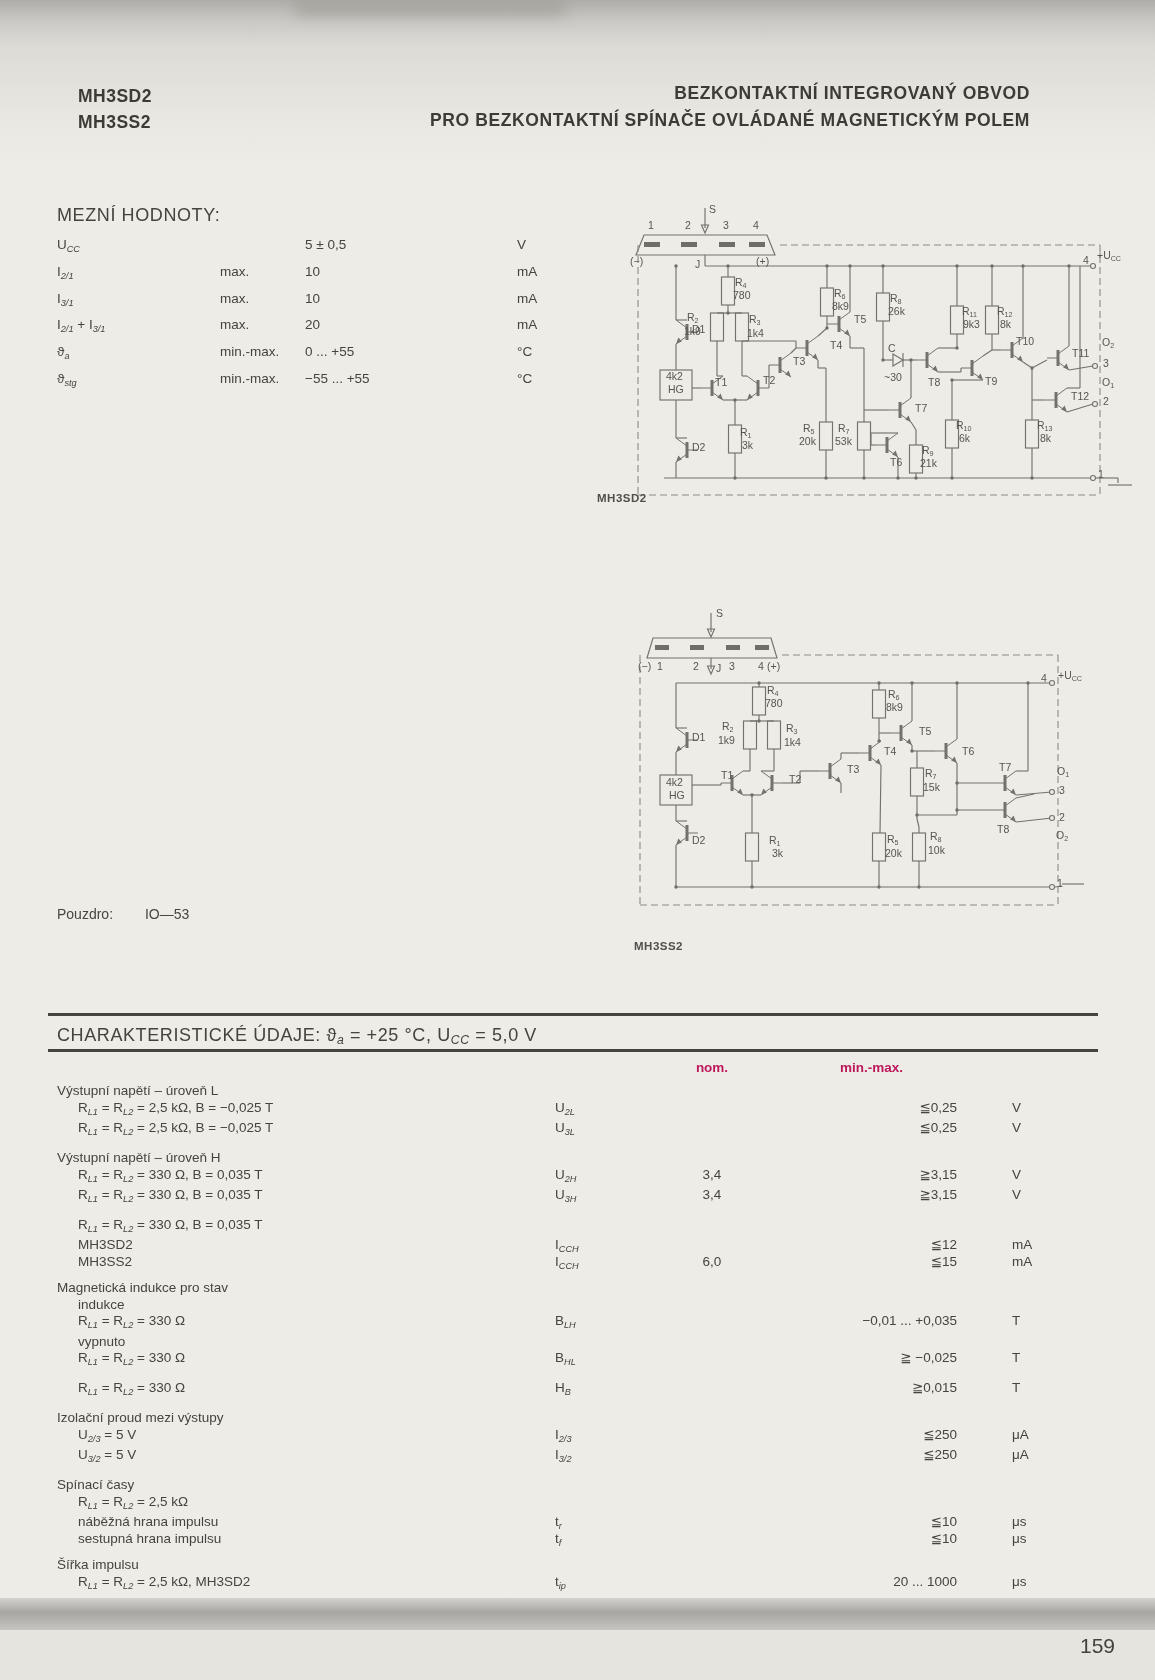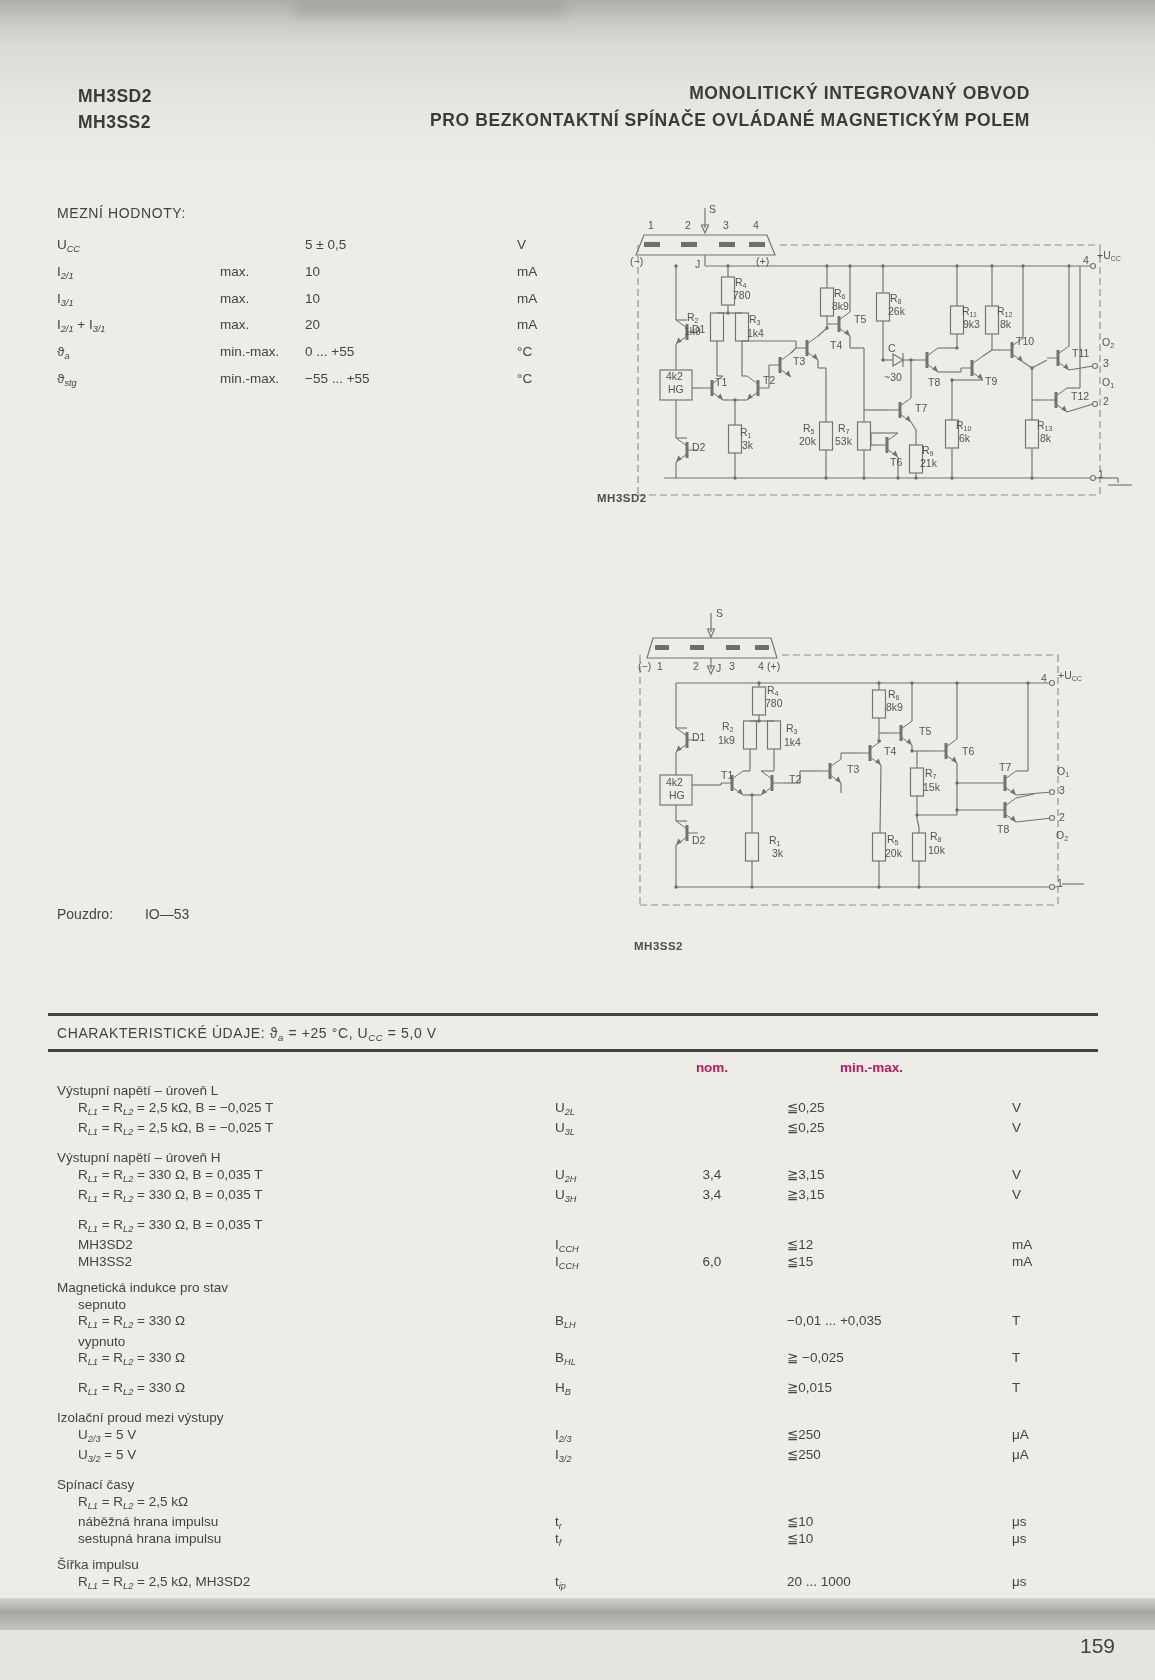--- a/index.html
+++ b/index.html
@@ -13,21 +13,21 @@
   .band-smudge{position:absolute;left:295px;top:0;width:270px;height:16px;background:#98978f;
     filter:blur(7px);opacity:.55;}
   .band-header{position:absolute;left:0;top:46px;width:1155px;height:120px;
     background:linear-gradient(180deg,#dcdbd6 0%,#e9e8e3 65%,#edece7 100%);}
   .band-bottom{position:absolute;left:0;top:1598px;width:1155px;height:32px;
     background:linear-gradient(180deg,#d3d2ce 0%,#a7a6a2 45%,#c6c5c1 100%);}
   .band-foot{position:absolute;left:0;top:1630px;width:1155px;height:50px;background:#e5e4df;}
   .lbl{position:absolute;white-space:nowrap;}
   .h-part{font-size:17.5px;font-weight:bold;letter-spacing:.5px;color:#3c3b36;}
   .h-title{font-size:17.5px;font-weight:bold;letter-spacing:.6px;color:#3c3b36;text-align:right;}
-  .sec-title{font-size:14px;letter-spacing:.6px;color:#44433d;text-align:right;}
+  .sec-title{font-size:18px;letter-spacing:.6px;color:#44433d;text-align:right;}
   .body-text{font-size:13.5px;color:#47463f;text-align:center;}
   sub{font-size:.68em;vertical-align:-.28em;font-style:italic;}
   
   .limits{position:absolute;left:57px;top:237px;width:530px;font-size:13.5px;color:#45443e;}
   .lim-row{position:relative;height:26.8px;}
   .c-param{position:absolute;left:0;}
   .c-cond{position:absolute;left:163px;}
   .c-val{position:absolute;left:248px;width:160px;text-align:left;}
   .c-unit{position:absolute;left:460px;}
   
@@ -47,37 +47,37 @@
   
   .rule{position:absolute;left:48px;width:1050px;height:3px;background:#45443f;}
   .char-head{position:absolute;font-size:13.5px;font-weight:bold;color:#be185d;}
   .chars{position:absolute;left:57px;top:1083px;width:1014px;font-size:13.5px;
     line-height:16.6px;color:#45443e;}
   .char-group + .char-group{margin-top:10px;}
   .char-gtitle{padding-left:0;}
   .char-row{position:relative;padding-left:21px;}
   .char-sym{position:absolute;left:498px;}
   .char-nom{position:absolute;left:600px;width:110px;text-align:center;}
-  .char-minmax{position:absolute;left:730px;width:170px;text-align:left;}
+  .char-minmax{position:absolute;left:730px;width:170px;text-align:right;}
   .char-unit{position:absolute;left:955px;}
   .pagenum{position:absolute;left:1080px;top:1634px;font-size:21px;color:#43423d;}
 </style>
 </head>
 <body>
 
 <div class="page">
   <div class="band-top"></div>
   <div class="band-smudge"></div>
   <div class="band-header"></div>
   <div class="band-bottom"></div>
   <div class="band-foot"></div>
 
   <div class="lbl h-part" style="left:78px;top:86px;">MH3SD2</div>
   <div class="lbl h-part" style="left:78px;top:112px;">MH3SS2</div>
-  <div class="lbl h-title" style="right:125px;top:83px;">MONOLITICKÝ INTEGROVANÝ OBVOD</div>
+  <div class="lbl h-title" style="right:125px;top:83px;">BEZKONTAKTNÍ INTEGROVANÝ OBVOD</div>
   <div class="lbl h-title" style="right:125px;top:110px;">PRO BEZKONTAKTNÍ SPÍNAČE OVLÁDANÉ MAGNETICKÝM POLEM</div>
 
   <div class="lbl sec-title" style="left:57px;top:205px;">MEZNÍ HODNOTY:</div>
   <div class="limits">
     <div>
         <div class="lim-row">
           <span class="c-param">U<sub>CC</sub></span>
           <span class="c-cond"></span>
           <span class="c-val">5 ± 0,5</span>
           <span class="c-unit">V</span>
@@ -526,21 +526,21 @@
           <div class="char-row"><span>R<sub>L1</sub> = R<sub>L2</sub> = 330 Ω, B = 0,035 T</span><span class="char-sym">U<sub>2H</sub></span><span class="char-nom">3,4</span><span class="char-minmax">≧3,15</span><span class="char-unit">V</span></div>
           <div class="char-row"><span>R<sub>L1</sub> = R<sub>L2</sub> = 330 Ω, B = 0,035 T</span><span class="char-sym">U<sub>3H</sub></span><span class="char-nom">3,4</span><span class="char-minmax">≧3,15</span><span class="char-unit">V</span></div>
         </div>
         <div class="char-group">
           <div class="char-row"><span>R<sub>L1</sub> = R<sub>L2</sub> = 330 Ω, B = 0,035 T</span></div>
           <div class="char-row"><span>MH3SD2</span><span class="char-sym">I<sub>CCH</sub></span><span class="char-minmax">≦12</span><span class="char-unit">mA</span></div>
           <div class="char-row"><span>MH3SS2</span><span class="char-sym">I<sub>CCH</sub></span><span class="char-nom">6,0</span><span class="char-minmax">≦15</span><span class="char-unit">mA</span></div>
         </div>
         <div class="char-group">
           <div class="char-gtitle">Magnetická indukce pro stav</div>
-          <div class="char-row"><span>sepnuto</span></div>
+          <div class="char-row"><span>indukce</span></div>
           <div class="char-row"><span>R<sub>L1</sub> = R<sub>L2</sub> = 330 Ω</span><span class="char-sym">B<sub>LH</sub></span><span class="char-minmax">−0,01 ... +0,035</span><span class="char-unit">T</span></div>
           <div class="char-row"><span>vypnuto</span></div>
           <div class="char-row"><span>R<sub>L1</sub> = R<sub>L2</sub> = 330 Ω</span><span class="char-sym">B<sub>HL</sub></span><span class="char-minmax">≧ −0,025</span><span class="char-unit">T</span></div>
         </div>
         <div class="char-group">
           <div class="char-row"><span>R<sub>L1</sub> = R<sub>L2</sub> = 330 Ω</span><span class="char-sym">H<sub>B</sub></span><span class="char-minmax">≧0,015</span><span class="char-unit">T</span></div>
         </div>
         <div class="char-group">
           <div class="char-gtitle">Izolační proud mezi výstupy</div>
           <div class="char-row"><span>U<sub>2/3</sub> = 5 V</span><span class="char-sym">I<sub>2/3</sub></span><span class="char-minmax">≦250</span><span class="char-unit">μA</span></div>

